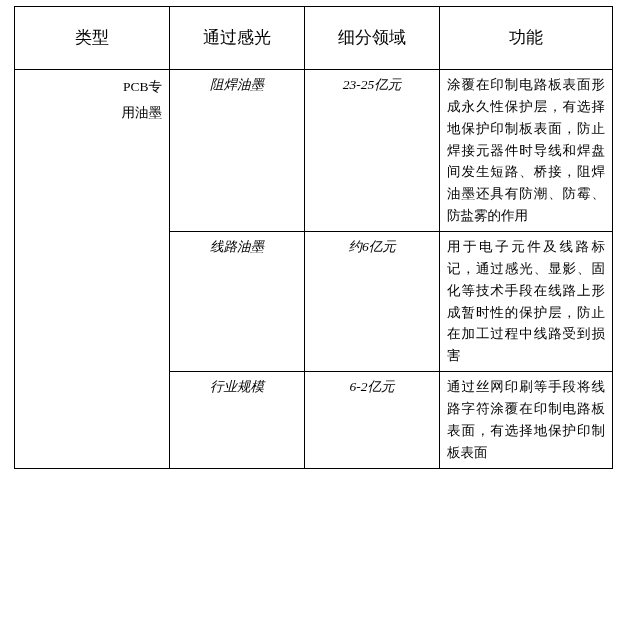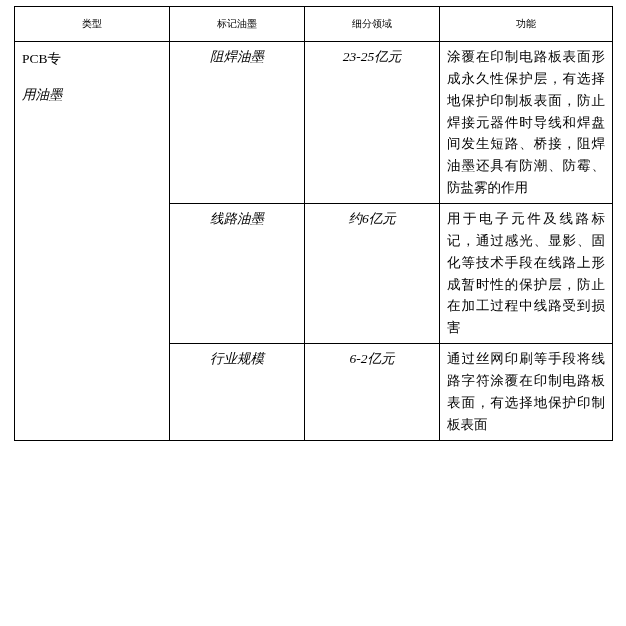--- a/index.html
+++ b/index.html
@@ -37,67 +37,66 @@
   table.data-table td {
     border: 1px solid #000000;
     padding: 4px 7px;
     vertical-align: top;
     font-weight: normal;
   }
   table.data-table thead th {
     text-align: center;
     vertical-align: middle;
     height: 28px;
-    padding: 3px 6px;
-    font-size: 10px;
+    padding: 17px 6px;
+    font-size: 17px;
   }
   td.center-cell {
     text-align: center;
   }
   td.top-center {
     text-align: center;
     vertical-align: top;
     font-style: italic;
   }
   td.desc-cell {
     text-align: left;
     text-justify: inter-ideograph;
     text-align: justify;
   }
   .cat-stack {
     text-align: center;
     padding-top: 2px;
   }
   .cat-line {
     display: block;
-    text-align: left;
+    text-align: right;
   }
   .cat-line.second {
-    margin-top: 14px;
-    font-style: italic;
+    margin-top: 4px;
   }
   .nowrap-num {
     white-space: nowrap;
   }
 </style>
 </head>
 <body>
 
 <div class="sheet">
   <table class="data-table">
     <colgroup>
       <col class="c1">
       <col class="c2">
       <col class="c3">
       <col class="c4">
     </colgroup>
     <thead>
       <tr>
         <th>类型</th>
-        <th>标记油墨</th>
+        <th>通过感光</th>
         <th>细分领域</th>
         <th>功能</th>
       </tr>
     </thead>
     <tbody>
       <tr>
         <td class="center-cell" rowspan="3">
           <div class="cat-stack">
             <span class="cat-line">PCB专</span>
             <span class="cat-line second">用油墨</span>

